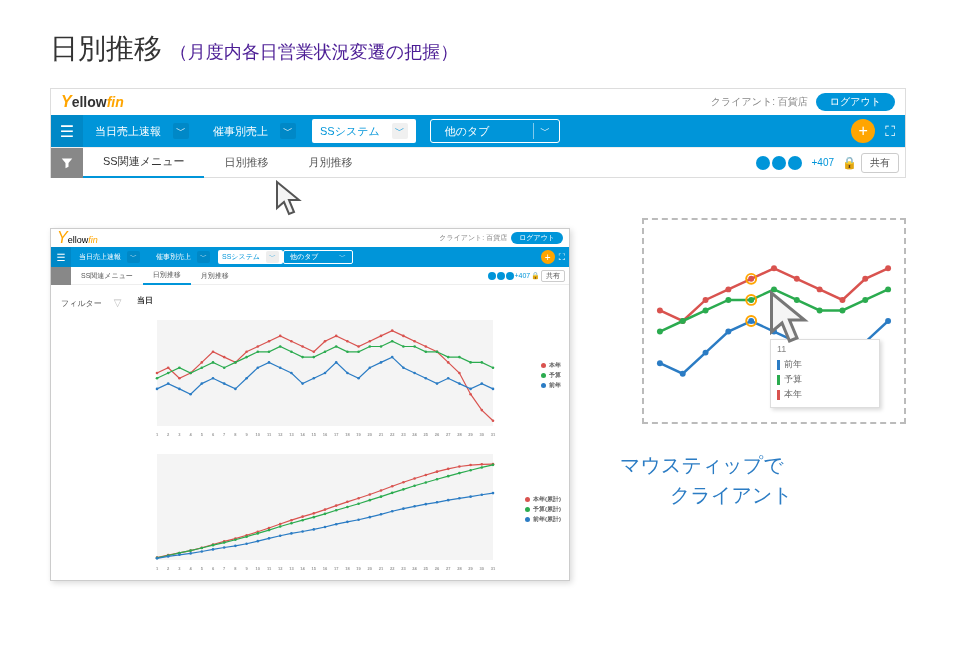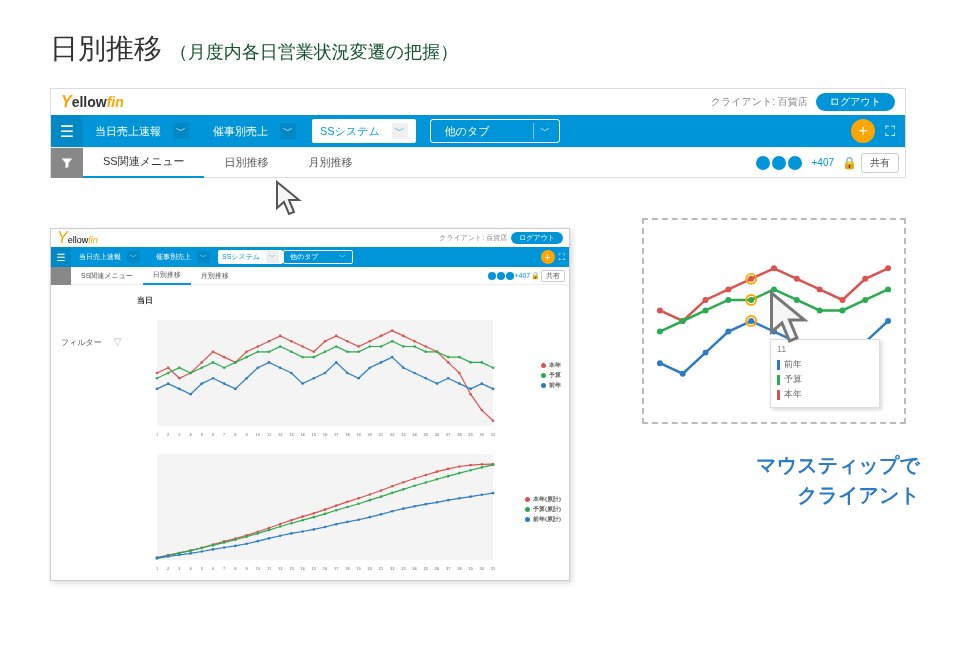--- a/index.html
+++ b/index.html
@@ -1,19 +1,19 @@
 <!DOCTYPE html>
 <html><head>
 <meta charset="utf-8">
 <style>
   * { box-sizing: border-box; margin: 0; padding: 0; }
   body { font-family: "Hiragino Sans", "Meiryo", sans-serif; background: #fff; width: 960px; height: 658px; position: relative; }
   
   .page-title { position: absolute; top: 30px; left: 50px; font-size: 28px; font-weight: 400; color: #333; }
-  .page-subtitle { font-size: 18px; color: #14532d; font-weight: 300; text-align: center; }
+  .page-subtitle { font-size: 18px; color: #4c1d95; font-weight: 300; text-align: center; }
   
   
   .header-bar { position: absolute; top: 88px; left: 50px; width: 856px; border: 1px solid #ddd; }
   .header-top { display: flex; align-items: center; background: #fff; height: 26px; padding: 0 10px; }
   .logo { color: #333; font-size: 14px; font-weight: 600; }
   .logo-y { color: #ffa500; font-size: 16px; font-style: italic; }
   .logo-fin { color: #ffa500; font-style: italic; }
   .header-top-spacer { flex: 1; }
   .client-label { font-size: 10px; color: #888; margin-right: 8px; }
   .logout-btn { background: #0095d9; color: #fff; border: none; border-radius: 10px; padding: 2px 14px; font-size: 10px; cursor: pointer; }
@@ -60,40 +60,40 @@
   .mini-add { width: 14px; height: 14px; border-radius: 50%; background: #ffa500; color: #fff; font-size: 10px; display: flex; align-items: center; justify-content: center; margin: 0 4px; }
   .mini-expand { color: #fff; font-size: 9px; margin-right: 4px; }
   .mini-tabs { display: flex; align-items: center; background: #fff; height: 18px; border-bottom: 1px solid #eee; }
   .mini-filter { width: 20px; height: 18px; background: #888; }
   .mini-tab { font-size: 7px; color: #555; padding: 0 10px; height: 18px; display: flex; align-items: center; }
   .mini-tab.active { border-bottom: 2px solid #0095d9; }
   .mini-status { display: flex; align-items: center; gap: 1px; margin-right: 4px; font-size: 7px; color: #0095d9; }
   .mini-status-dot { width: 8px; height: 8px; border-radius: 50%; background: #0095d9; }
   
   .mini-body { display: flex; padding: 8px 6px 4px 6px; }
-  .mini-sidebar { width: 70px; font-size: 8px; color: #555; padding: 4px; margin-top: 39px; }
+  .mini-sidebar { width: 70px; font-size: 8px; color: #555; padding: 4px; }
   .mini-filter-icon { color: #bbb; font-size: 10px; margin-left: 12px; }
   .mini-charts { flex: 1; font-weight: bold; }
   .mini-chart-title { font-size: 8px; color: #333; margin: 2px 0 2px 10px; }
   .mini-chart-box { position: relative; height: 130px; margin-bottom: 4px; }
   .mini-chart-box svg { width: 100%; height: 100%; }
   .mini-legend { position: absolute; right: 2px; top: 40%; font-size: 6px; color: #666; }
   .mini-legend div { display: flex; align-items: center; gap: 3px; margin: 1px 0; }
   .mini-legend .dot { width: 5px; height: 5px; border-radius: 50%; }
   
   
   .zoom-inset { position: absolute; top: 218px; left: 642px; width: 264px; height: 206px; border: 2px dashed #bbb; background: #fff; padding: 6px; }
   .zoom-inset svg { width: 100%; height: 100%; }
   .tooltip-box { position: absolute; bottom: 14px; right: 24px; background: #fff; border: 1px solid #ddd; box-shadow: 2px 2px 4px rgba(0,0,0,0.15); padding: 4px 6px; font-size: 9px; color: #666; min-width: 110px; }
   .tooltip-box .trow { display: flex; align-items: center; gap: 4px; margin: 2px 0; }
   .tooltip-box .tbar { width: 3px; height: 10px; }
   .tooltip-title { font-size: 9px; color: #888; padding-bottom: 2px; }
   
   
-  .annotation { position: absolute; top: 450px; left: 620px; width: 300px; color: #2b7cc4; font-size: 20px; font-weight: 700; text-align: right; line-height: 1.5; }
+  .annotation { position: absolute; top: 450px; left: 620px; width: 300px; color: #2b7cc4; font-size: 20px; font-weight: 400; text-align: left; line-height: 1.5; }
   .annotation .line2 { padding-left: 50px; }
 </style>
 </head>
 <body>
 
 <div class="page-title">
   <span>日別推移</span>
   <span class="page-subtitle">（月度内各日営業状況変遷の把握）</span>
 </div>
 

